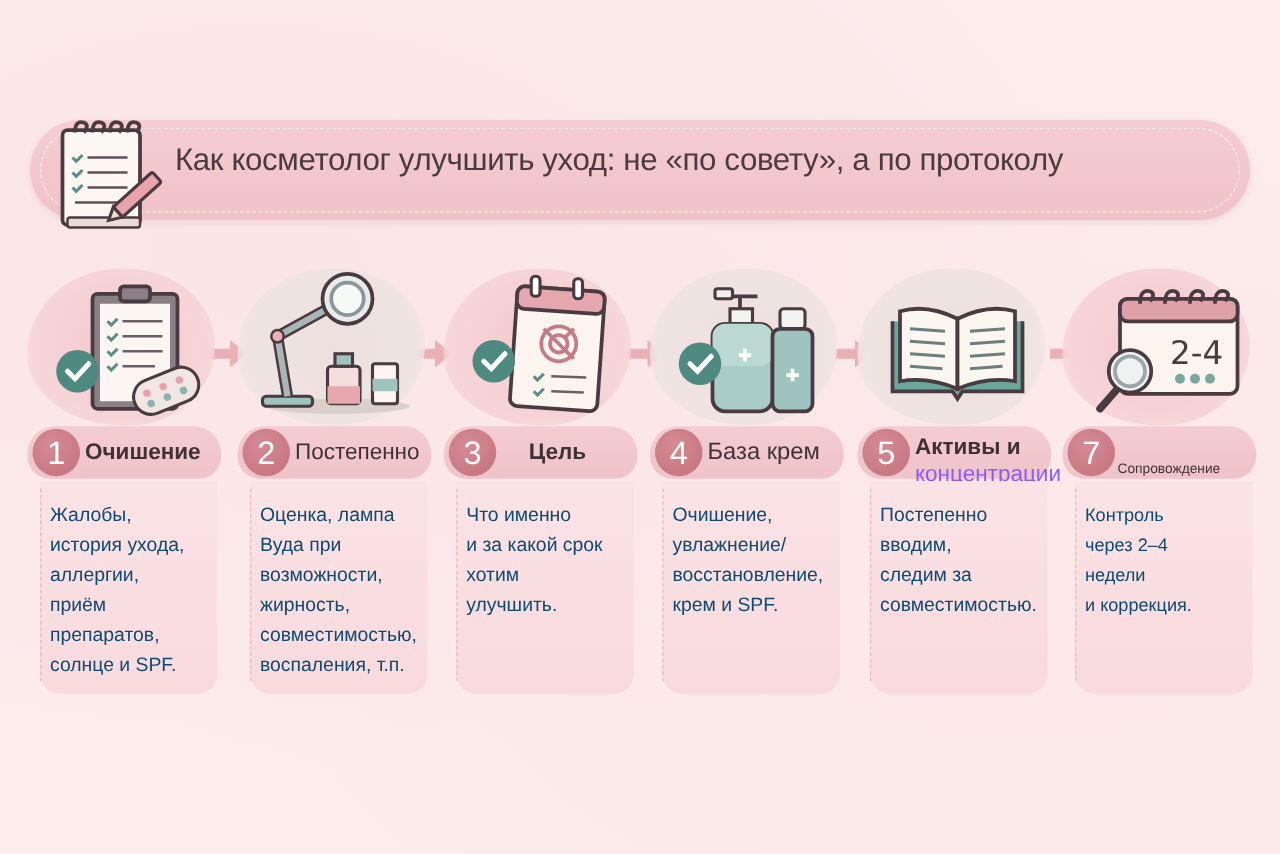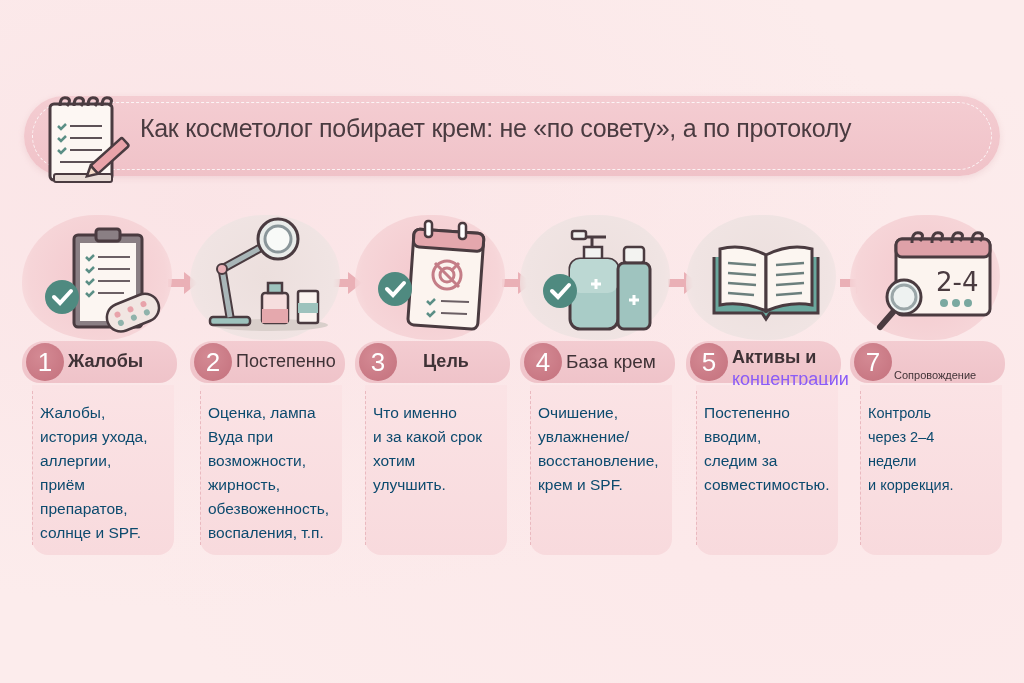--- a/index.html
+++ b/index.html
@@ -109,21 +109,21 @@
     <line x1="42" y1="38" x2="74" y2="38"></line>
       <line x1="42" y1="50" x2="74" y2="50"></line>
     <line x1="42" y1="62" x2="74" y2="62"></line>
       <line x1="32" y1="74" x2="70" y2="74"></line>
   </g>
   <g transform="rotate(-42 80 70)">
     <rect x="62" y="64" width="42" height="11" rx="2" fill="#e9a3a9" stroke="#4a3b40" stroke-width="2.5"></rect>
     <path d="M62 64 l-10 5.5 l10 5.5 z" fill="#f5dcc9" stroke="#4a3b40" stroke-width="2.5"></path>
   </g>
 </svg>
-<div class="banner-title">Как косметолог побирает крем: не «по совету», а по протоколу</div>
+<div class="banner-title">Как косметолог улучшить уход: не «по совету», а по протоколу</div>
 
 <svg class="arrow" style="left:168px" viewBox="0 0 30 22">
     <path d="M0 7 h16 v-7 l14 11 l-14 11 v-7 h-16 z" fill="#eab0b6"></path>
   </svg>
 <svg class="arrow" style="left:332px" viewBox="0 0 30 22">
     <path d="M0 7 h16 v-7 l14 11 l-14 11 v-7 h-16 z" fill="#eab0b6"></path>
   </svg>
 <svg class="arrow" style="left:502px" viewBox="0 0 30 22">
     <path d="M0 7 h16 v-7 l14 11 l-14 11 v-7 h-16 z" fill="#eab0b6"></path>
   </svg>
@@ -163,21 +163,21 @@
         </g>
       <g fill="#8fb3ab">
           <circle cx="86" cy="101" r="3"></circle>
           <circle cx="100" cy="101" r="3"></circle>
           <circle cx="114" cy="101" r="3"></circle>
         </g>
     </g>
   </svg>
   <div class="head"></div>
   <div class="badge">1</div>
-  <div class="head-label bold">Жалобы</div>
+  <div class="head-label bold">Очишение</div>
   <div class="card"></div>
   <div class="card-text">Жалобы,
 история ухода,
 аллергии,
 приём
 препаратов,
 солнце и SPF.</div>
 </div>
 
 <div class="step" style="left:190px">
@@ -197,21 +197,21 @@
     <rect x="98" y="86" width="20" height="10" fill="#9dc3bd"></rect>
   </svg>
   <div class="head"></div>
   <div class="badge">2</div>
   <div class="head-label">Постепенно</div>
   <div class="card"></div>
   <div class="card-text">Оценка, лампа
 Вуда при
 возможности,
 жирность,
-обезвоженность,
+совместимостью,
 воспаления, т.п.</div>
 </div>
 
 <div class="step" style="left:355px">
   <div class="blob pink"></div>
   <svg class="icon-svg" viewBox="0 0 140 120">
     <rect x="46" y="14" width="70" height="96" rx="6" fill="#fcf4ef" stroke="#4a3b40" stroke-width="3" transform="rotate(4 80 60)"></rect>
     <rect x="46" y="14" width="70" height="18" rx="6" fill="#e4a7ad" stroke="#4a3b40" stroke-width="3" transform="rotate(4 80 60)"></rect>
     <rect x="60" y="4" width="7" height="16" rx="3" fill="#fff" stroke="#4a3b40" stroke-width="2.5"></rect>
     <rect x="94" y="6" width="7" height="16" rx="3" fill="#fff" stroke="#4a3b40" stroke-width="2.5"></rect>

